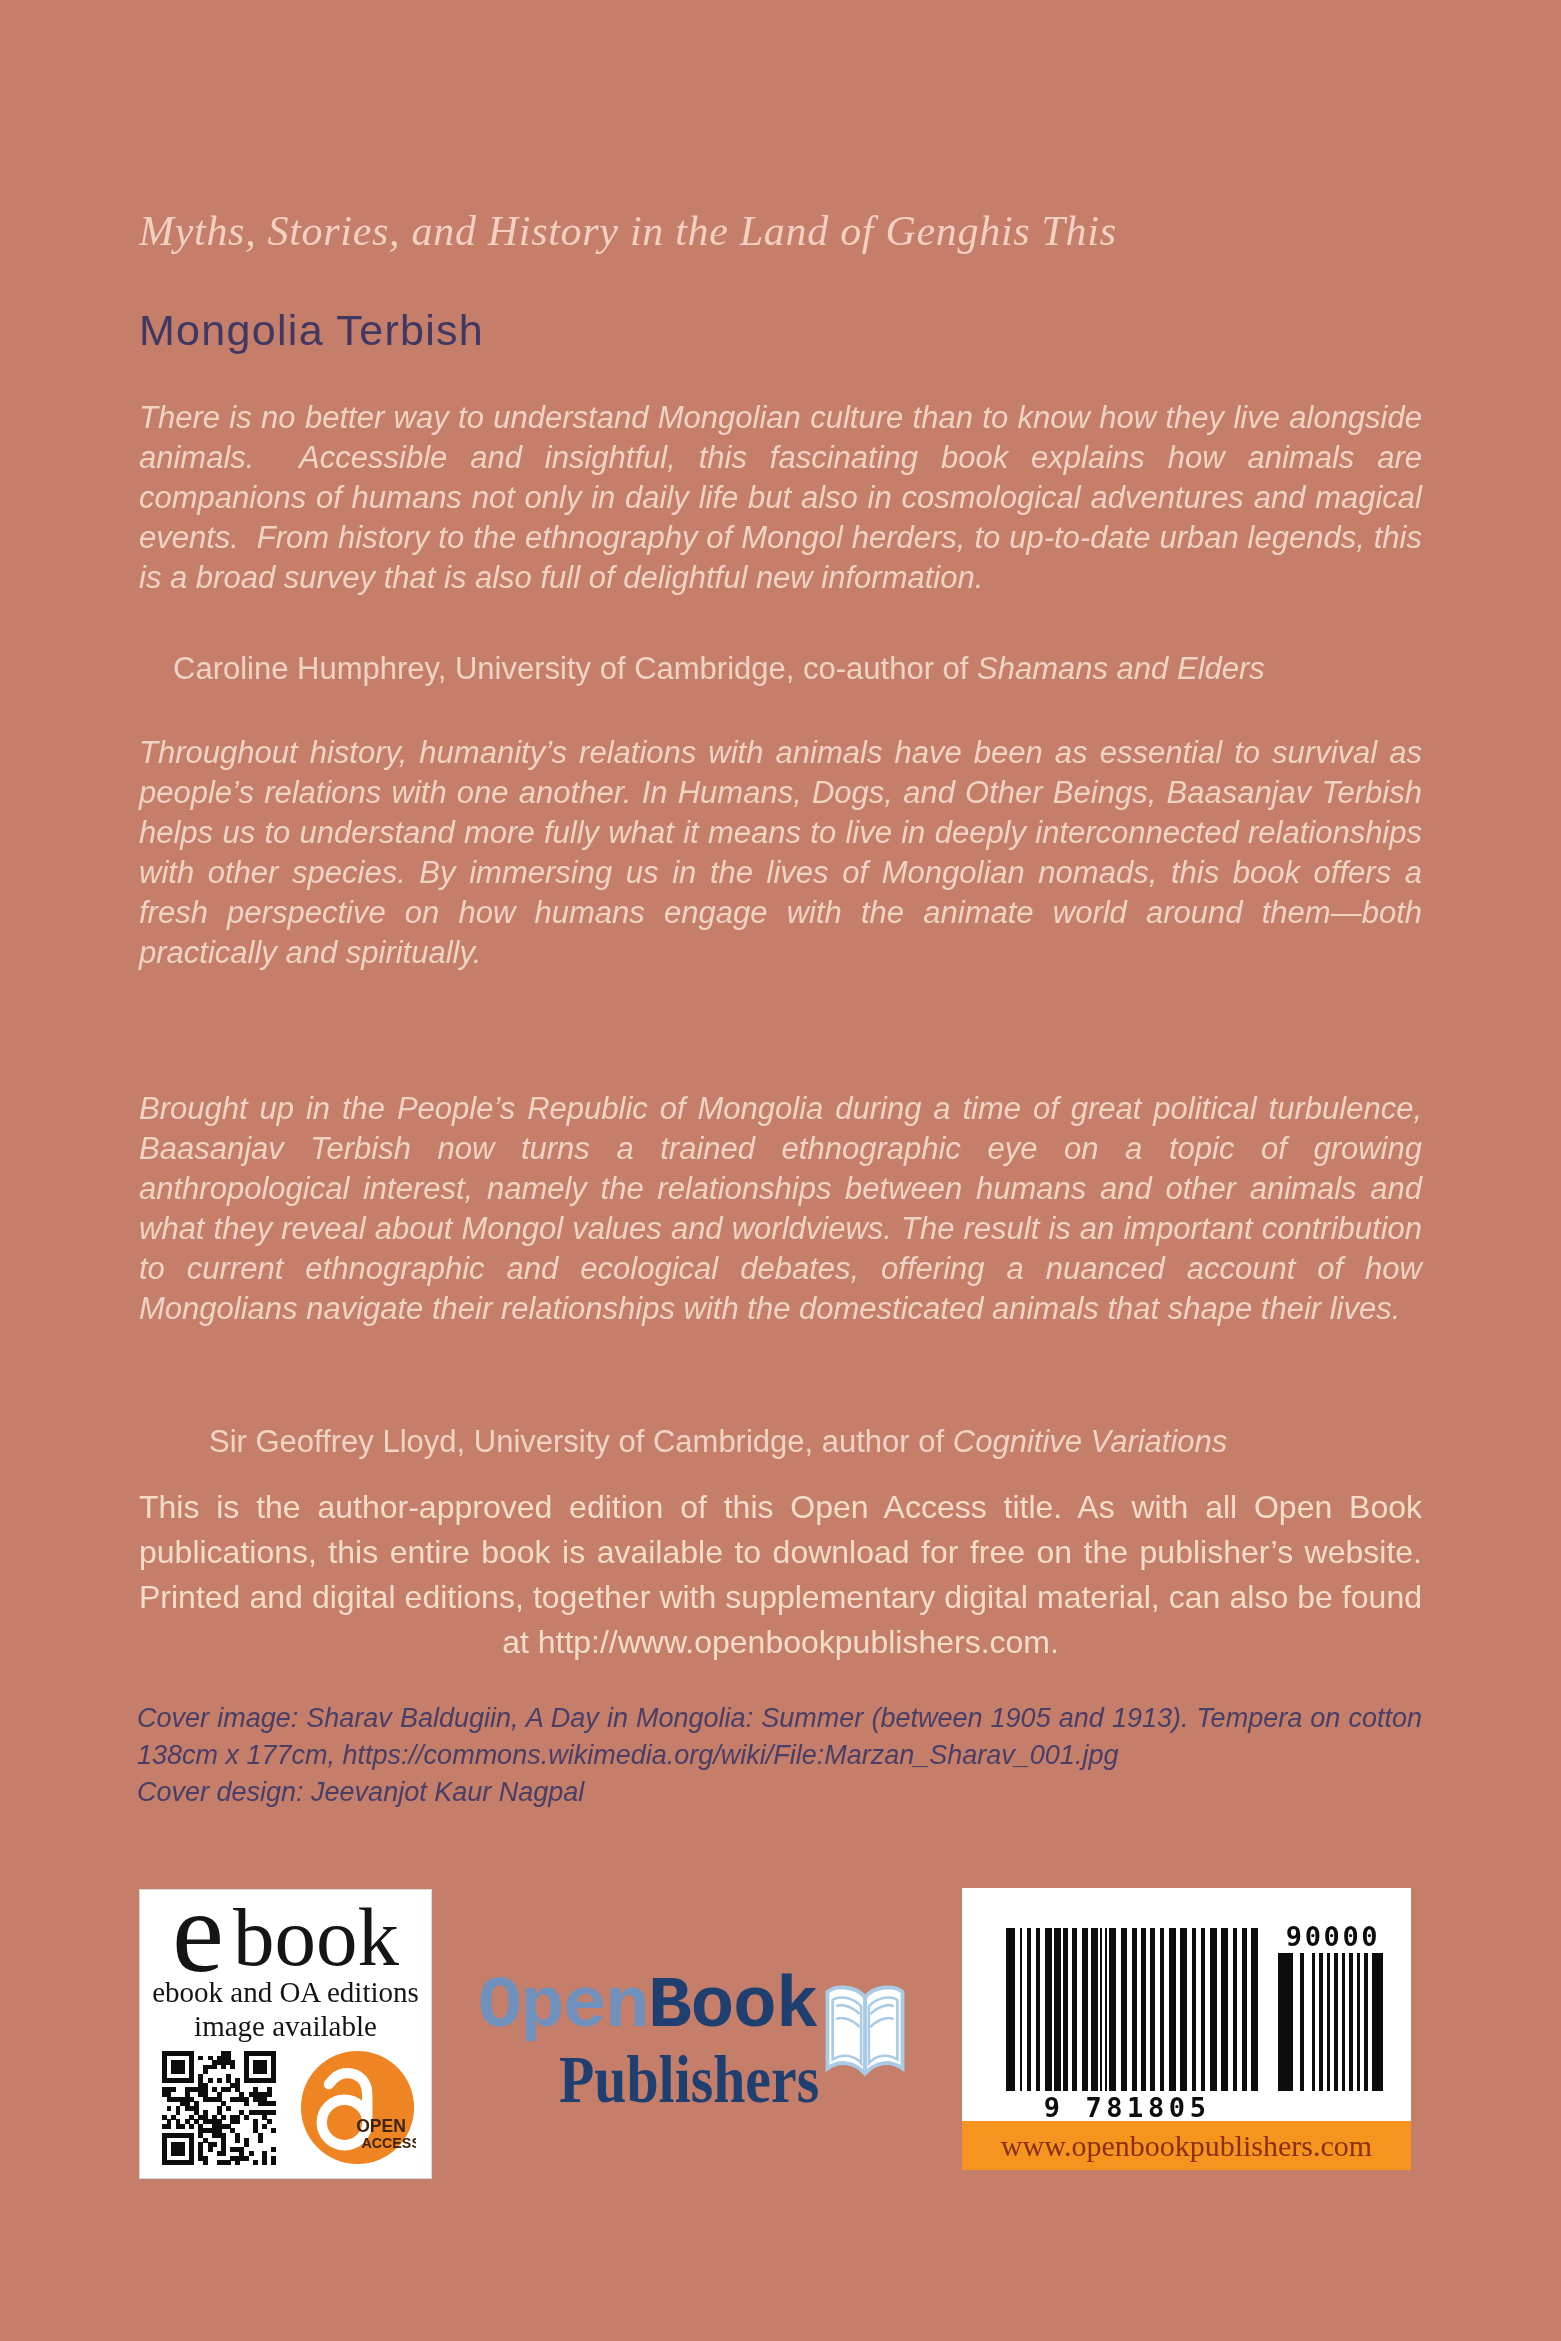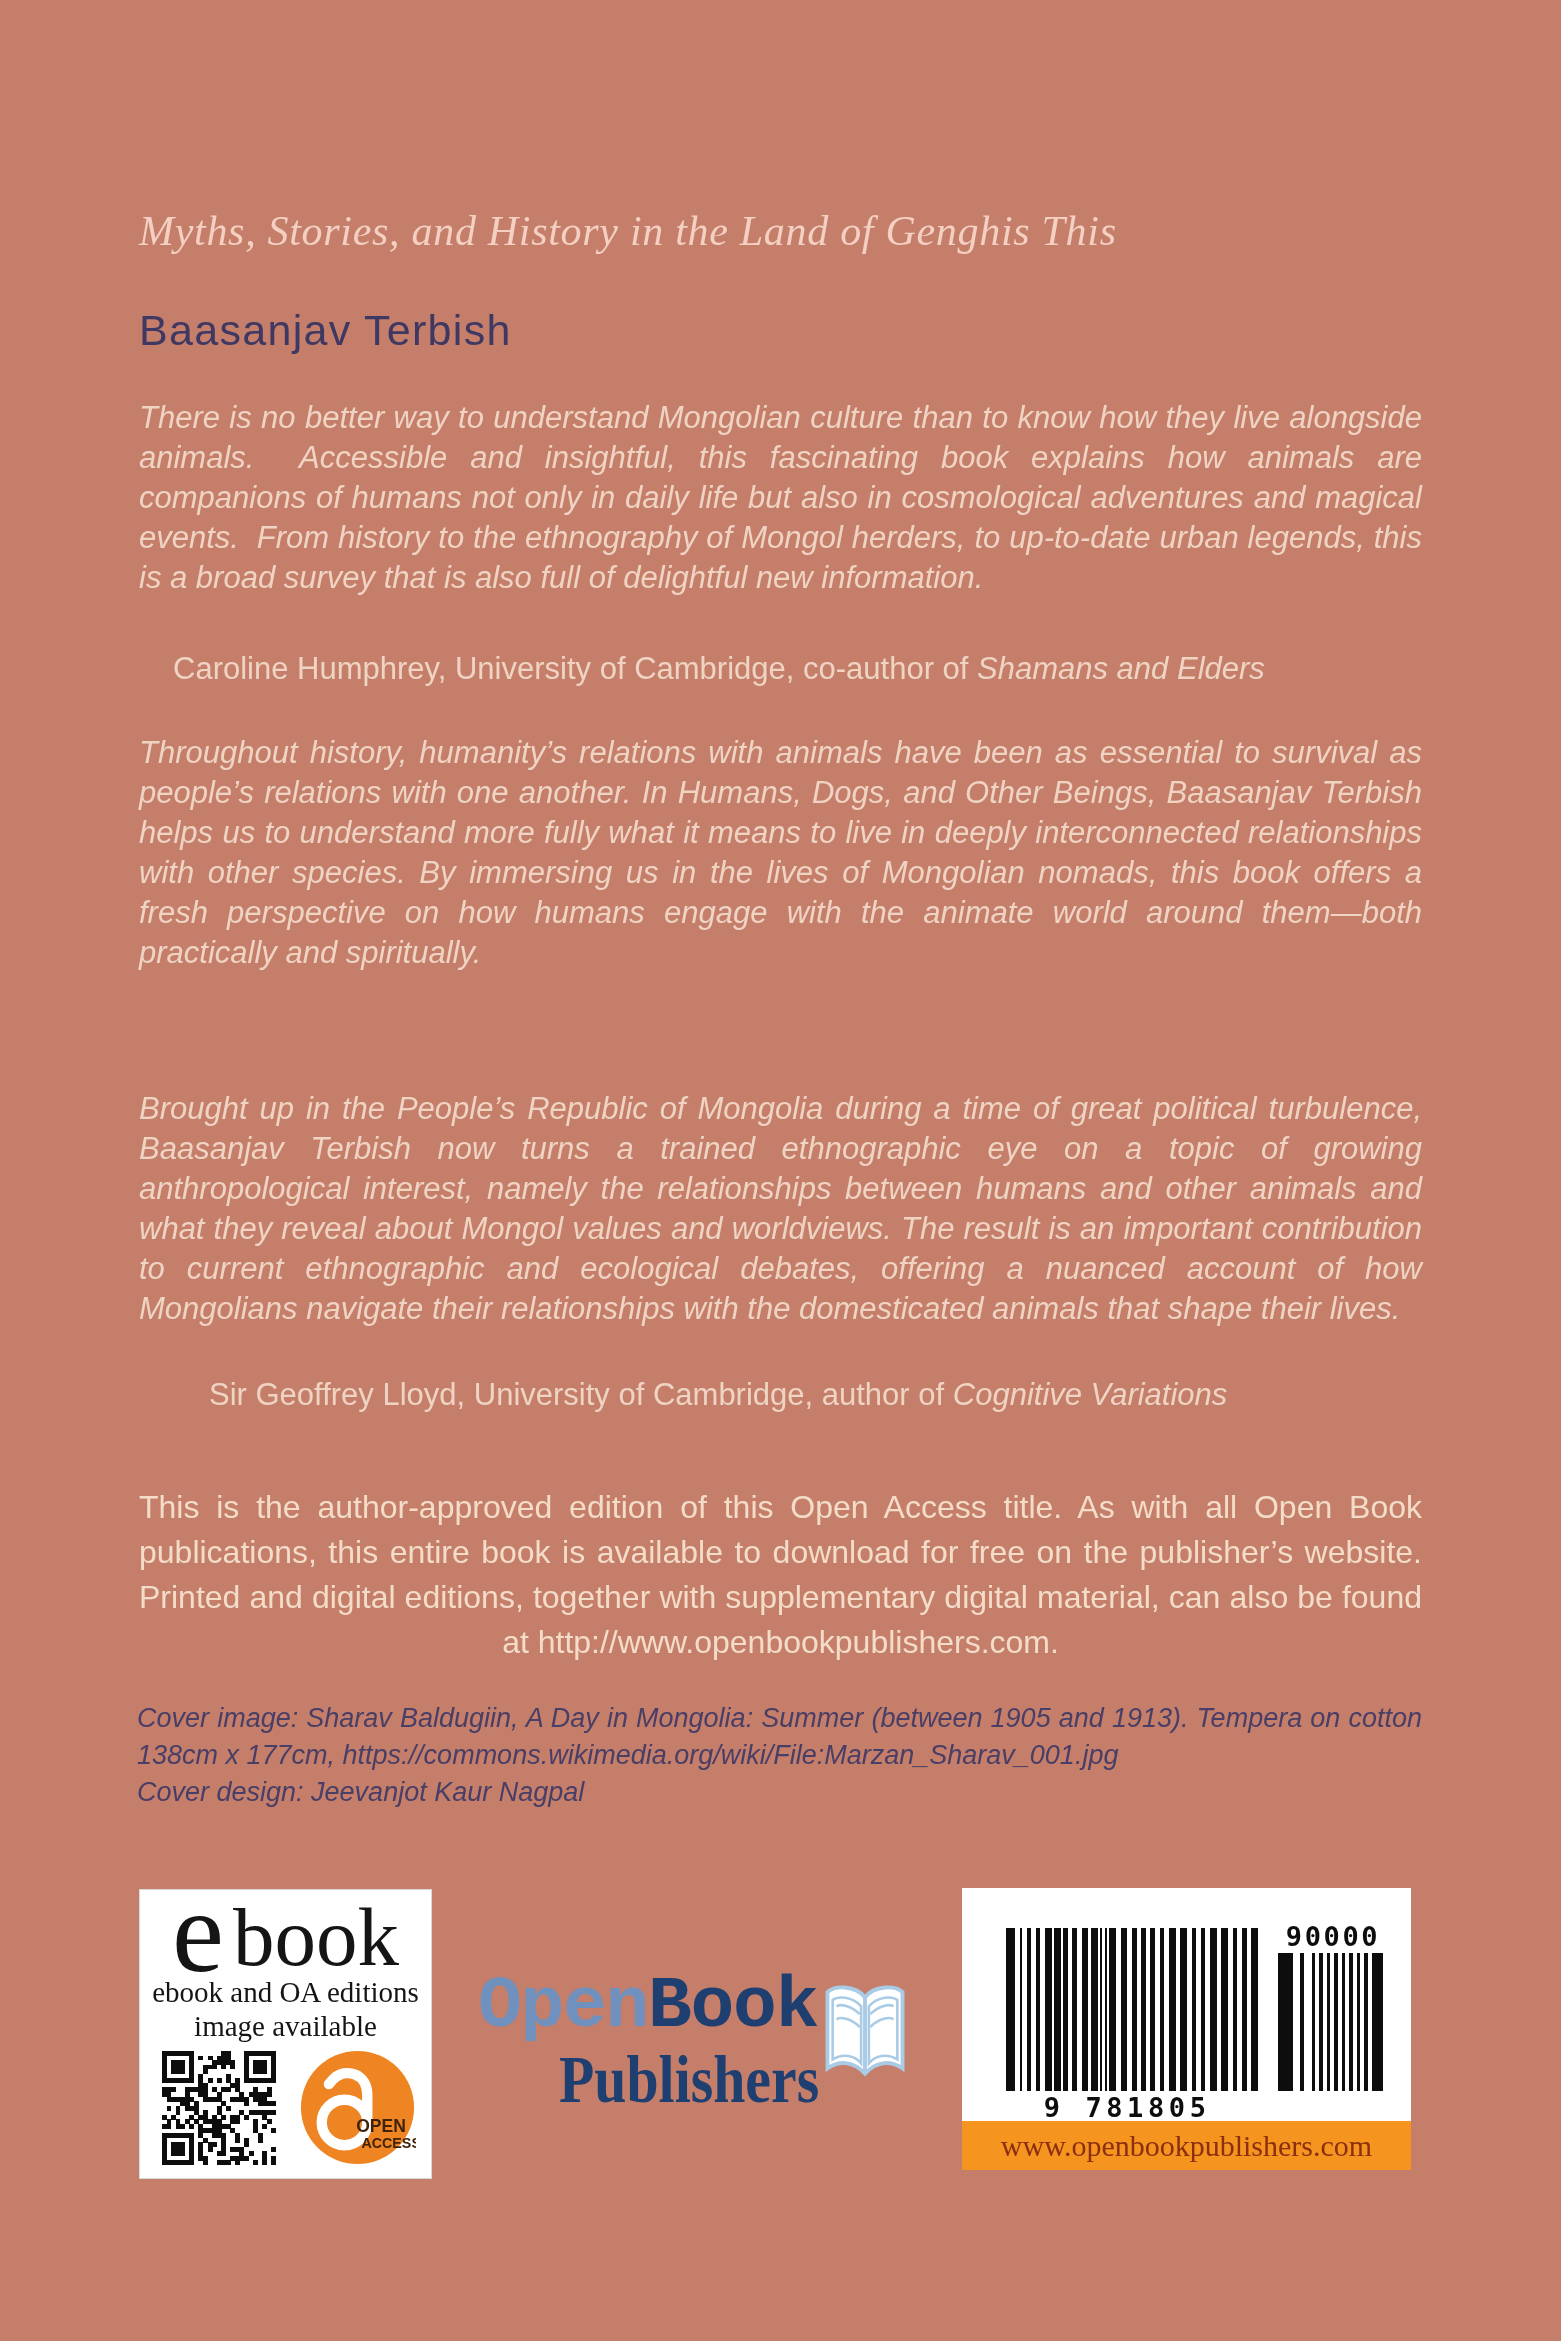--- a/index.html
+++ b/index.html
@@ -22,21 +22,21 @@
     font-size:43px;font-weight:500;letter-spacing:1.3px;color:var(--author)}
 
   .quote{position:absolute;left:139px;width:1283px;font-style:italic;
     font-size:31px;line-height:40px;color:var(--quote);
     text-align:justify;white-space:pre-wrap}
   .attr{position:absolute;left:139px;width:1283px;font-size:31px;
     color:var(--quote)}
   .attr .work{font-style:italic}
   .q1{top:398px}.a1{top:651px;padding-left:34px}
   .q2{top:733px}.a2{top:975px}
-  .q3{top:1089px}.a3{top:1377px;padding-left:70px}
+  .q3{top:1089px}.a3{top:1424px;padding-left:70px}
 
   .oa-note{position:absolute;left:139px;top:1485px;width:1283px;
     font-size:32px;line-height:45px;color:var(--oa-note);
     text-align:justify;text-align-last:center}
 
   .credit{position:absolute;left:137px;top:1700px;width:1285px;
     font-style:italic;font-size:27px;line-height:37px;color:var(--credit)}
   .credit .jline{display:block;text-align:justify}
   .credit .dline{display:block}
 
@@ -87,21 +87,21 @@
     background:var(--orange-bar);display:flex;align-items:center;justify-content:center}
   .website-bar span{font-family:"Liberation Serif",serif;font-size:30px;
     font-weight:500;color:var(--url)}
 </style>
 </head>
 <body>
 
 <div class="page">
 
   <div class="subtitle">Myths, Stories, and History in the Land of Genghis This</div>
-  <div class="author">Baasanjav Terbish</div>
+  <div class="author">Mongolia Terbish</div>
 
   <div class="quote q1">There is no better way to understand Mongolian culture than to know how they live alongside animals.  Accessible and insightful, this fascinating book explains how animals are companions of humans not only in daily life but also in cosmological adventures and magical events.  From history to the ethnography of Mongol herders, to up-to-date urban legends, this is a broad survey that is also full of delightful new information.</div>
   <div class="attr a1"><span>Caroline Humphrey, University of Cambridge, co-author of </span><span class="work">Shamans and Elders</span></div>
 
   <div class="quote q2">Throughout history, humanity’s relations with animals have been as essential to survival as people’s relations with one another. In Humans, Dogs, and Other Beings, Baasanjav Terbish helps us to understand more fully what it means to live in deeply interconnected relationships with other species. By immersing us in the lives of Mongolian nomads, this book offers a fresh perspective on how humans engage with the animate world around them—both practically and spiritually.</div>
 
   <div class="quote q3">Brought up in the People’s Republic of Mongolia during a time of great political turbulence, Baasanjav Terbish now turns a trained ethnographic eye on a topic of growing anthropological interest, namely the relationships between humans and other animals and what they reveal about Mongol values and worldviews. The result is an important contribution to current ethnographic and ecological debates, offering a nuanced account of how Mongolians navigate their relationships with the domesticated animals that shape their lives.</div>
   <div class="attr a3"><span>Sir Geoffrey Lloyd, University of Cambridge, author of </span><span class="work">Cognitive Variations</span></div>
 
   <div class="oa-note">This is the author-approved edition of this Open Access title. As with all Open Book publications, this entire book is available to download for free on the publisher’s website. Printed and digital editions, together with supplementary digital material, can also be found at http://www.openbookpublishers.com.</div>

